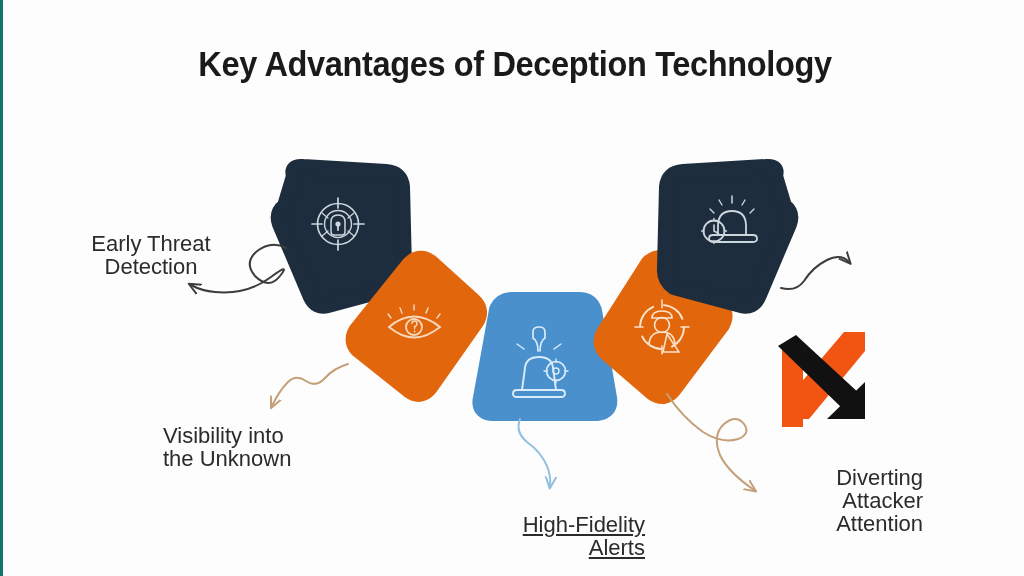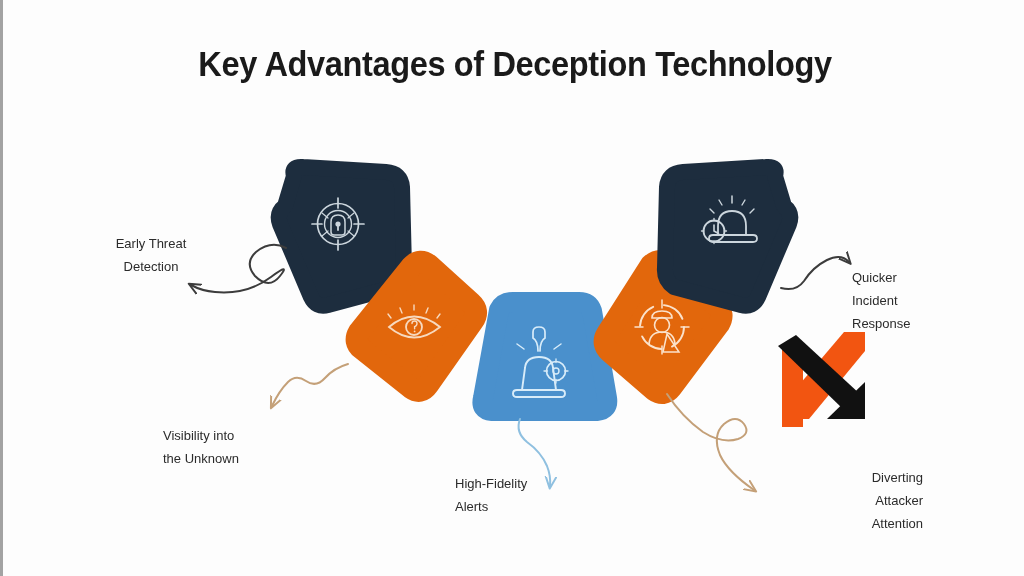--- a/index.html
+++ b/index.html
@@ -6,49 +6,49 @@
   body{
     width:1024px;height:576px;
     background:#ffffff;
     font-family:"Liberation Sans",sans-serif;
     overflow:hidden;
     position:relative;
   }
   #stage{
     position:absolute;inset:0;
     background:#fdfdfd;
-    border-left:3px solid #a3a3a3;
+    border-left:3px solid #0f766e;
     box-sizing:border-box;
   }
   #title{
     position:absolute;
     top:44px;left:0;width:1024px;
     text-align:center;
     font-size:35px;
     font-weight:bold;
     letter-spacing:-0.4px;
     color:#1a1a1a;
     font-family:"Liberation Sans",sans-serif;
     transform:scaleX(0.93);
     white-space:nowrap;
   }
   .svg-layer{position:absolute;top:0;left:0;width:1024px;height:576px;}
   .label{
     position:absolute;
-    font-size:13px;
+    font-size:22px;
     line-height:23px;
     color:#2b2b2b;
     font-family:"Liberation Sans",sans-serif;
     white-space:pre-line;
   }
   .label.ctr{text-align:center;}
   .label.lft{text-align:left;}
   #lbl-early{top:232px;left:68px;width:160px;text-align:center;}
   #lbl-vis{top:424px;left:160px;width:180px;text-align:left;}
-  #lbl-alerts{top:472px;left:452px;width:190px;text-align:left;}
+  #lbl-alerts{top:513px;left:452px;width:190px;text-align:right;text-decoration:underline;}
   #lbl-quick{top:266px;left:849px;width:150px;text-align:left;}
   #lbl-divert{top:466px;left:760px;width:160px;text-align:right;}
 </style>
 </head>
 <body>
 
 <div id="stage">
 
   <div id="title">Key Advantages of Deception Technology</div>
 
@@ -194,21 +194,18 @@
 
   <div class="label ctr" id="lbl-early">Early Threat
 Detection</div>
 
   <div class="label ctr" id="lbl-vis">Visibility into
 the Unknown</div>
 
   <div class="label ctr" id="lbl-alerts">High-Fidelity
 Alerts</div>
 
-  <div class="label lft" id="lbl-quick">Quicker
-Incident
-Response</div>
 
   <div class="label lft" id="lbl-divert">Diverting
 Attacker
 Attention</div>
 
 </div>
 
 </body></html>

